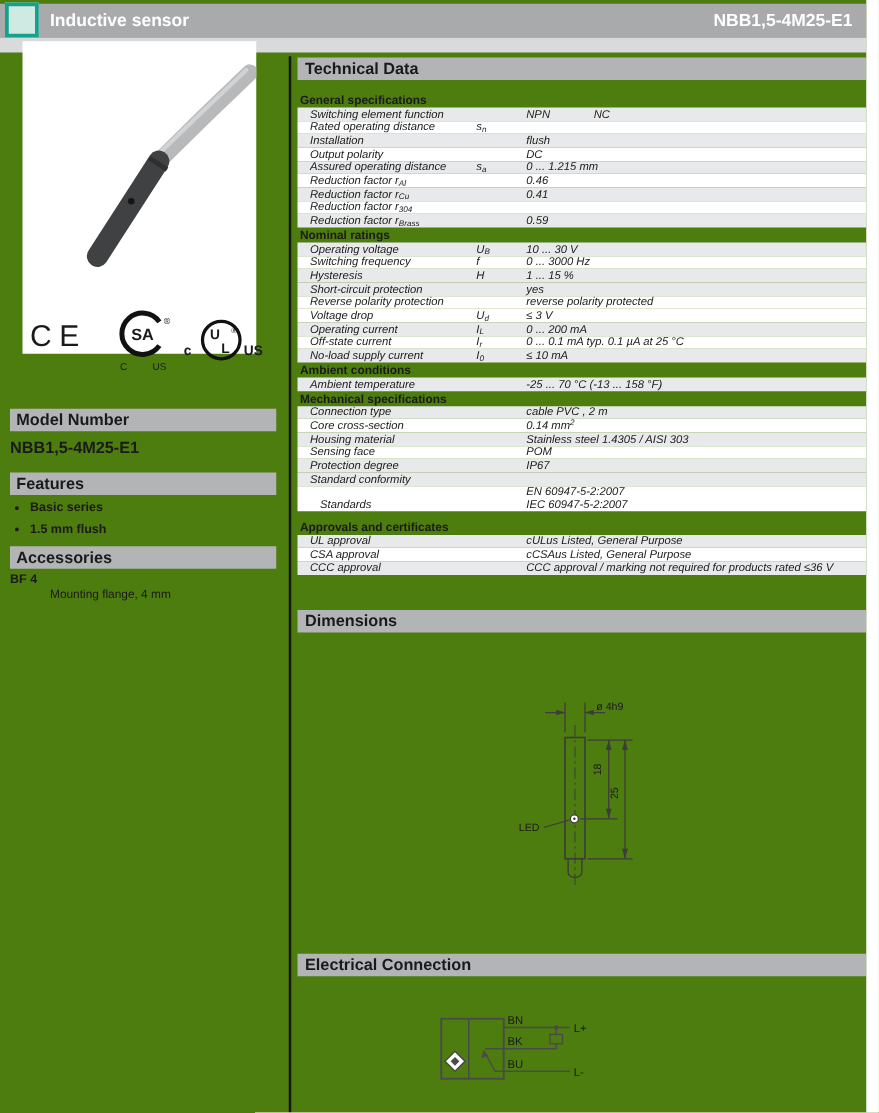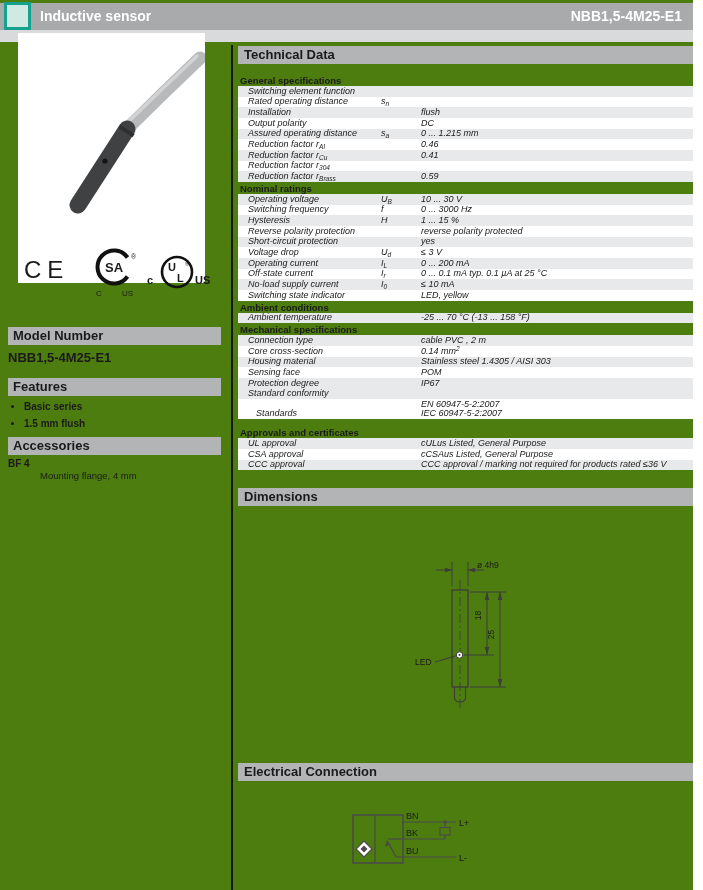--- a/index.html
+++ b/index.html
@@ -107,20 +107,21 @@
     <div class="acc-desc">Mounting flange, 4 mm</div>
   </div>
 
   <div class="main">
     <div class="section-bar" id="tech-bar">Technical Data</div>
     <div id="spec-table">
         <div class="sec-head">General specifications</div>
         <div class="row alt">
           <span class="c-label">Switching element function</span>
           <span class="c-sym"></span>
+          <span class="c-val">NPN<span class="c-val2">NC</span></span>
         </div>
         <div class="row">
           <span class="c-label">Rated operating distance</span>
           <span class="c-sym">s<sub>n</sub></span>
         </div>
         <div class="row alt">
           <span class="c-label">Installation</span>
           <span class="c-sym"></span>
           <span class="c-val">flush</span>
         </div>
@@ -162,54 +163,49 @@
         <div class="row">
           <span class="c-label">Switching frequency</span>
           <span class="c-sym">f</span>
           <span class="c-val">0 ... 3000 Hz</span>
         </div>
         <div class="row alt">
           <span class="c-label">Hysteresis</span>
           <span class="c-sym">H</span>
           <span class="c-val">1 ... 15  %</span>
         </div>
+        <div class="row alt">
+          <span class="c-label">Short-circuit protection</span>
+          <span class="c-sym"></span>
+          <span class="c-val">yes</span>
+        </div>
         <div class="row">
           <span class="c-label">Reverse polarity protection</span>
           <span class="c-sym"></span>
           <span class="c-val">reverse polarity protected</span>
-        </div>
-        <div class="row alt">
-          <span class="c-label">Short-circuit protection</span>
-          <span class="c-sym"></span>
-          <span class="c-val">yes</span>
         </div>
         <div class="row">
           <span class="c-label">Voltage drop</span>
           <span class="c-sym">U<sub>d</sub></span>
           <span class="c-val">≤ 3 V</span>
         </div>
         <div class="row alt">
           <span class="c-label">Operating current</span>
           <span class="c-sym">I<sub>L</sub></span>
           <span class="c-val">0 ... 200 mA</span>
         </div>
         <div class="row">
           <span class="c-label">Off-state current</span>
           <span class="c-sym">I<sub>r</sub></span>
           <span class="c-val">0 ... 0.1 mA typ. 0.1 µA at 25 °C</span>
         </div>
         <div class="row alt">
           <span class="c-label">No-load supply current</span>
           <span class="c-sym">I<sub>0</sub></span>
           <span class="c-val">≤ 10 mA</span>
-        </div>
-        <div class="row">
-          <span class="c-label">Switching state indicator</span>
-          <span class="c-sym"></span>
-          <span class="c-val">LED, yellow</span>
         </div>
         <div class="sec-head">Ambient conditions</div>
         <div class="row alt">
           <span class="c-label">Ambient temperature</span>
           <span class="c-sym"></span>
           <span class="c-val">-25 ... 70 °C (-13 ... 158 °F)</span>
         </div>
         <div class="sec-head">Mechanical specifications</div>
         <div class="row alt">
           <span class="c-label">Connection type</span>

